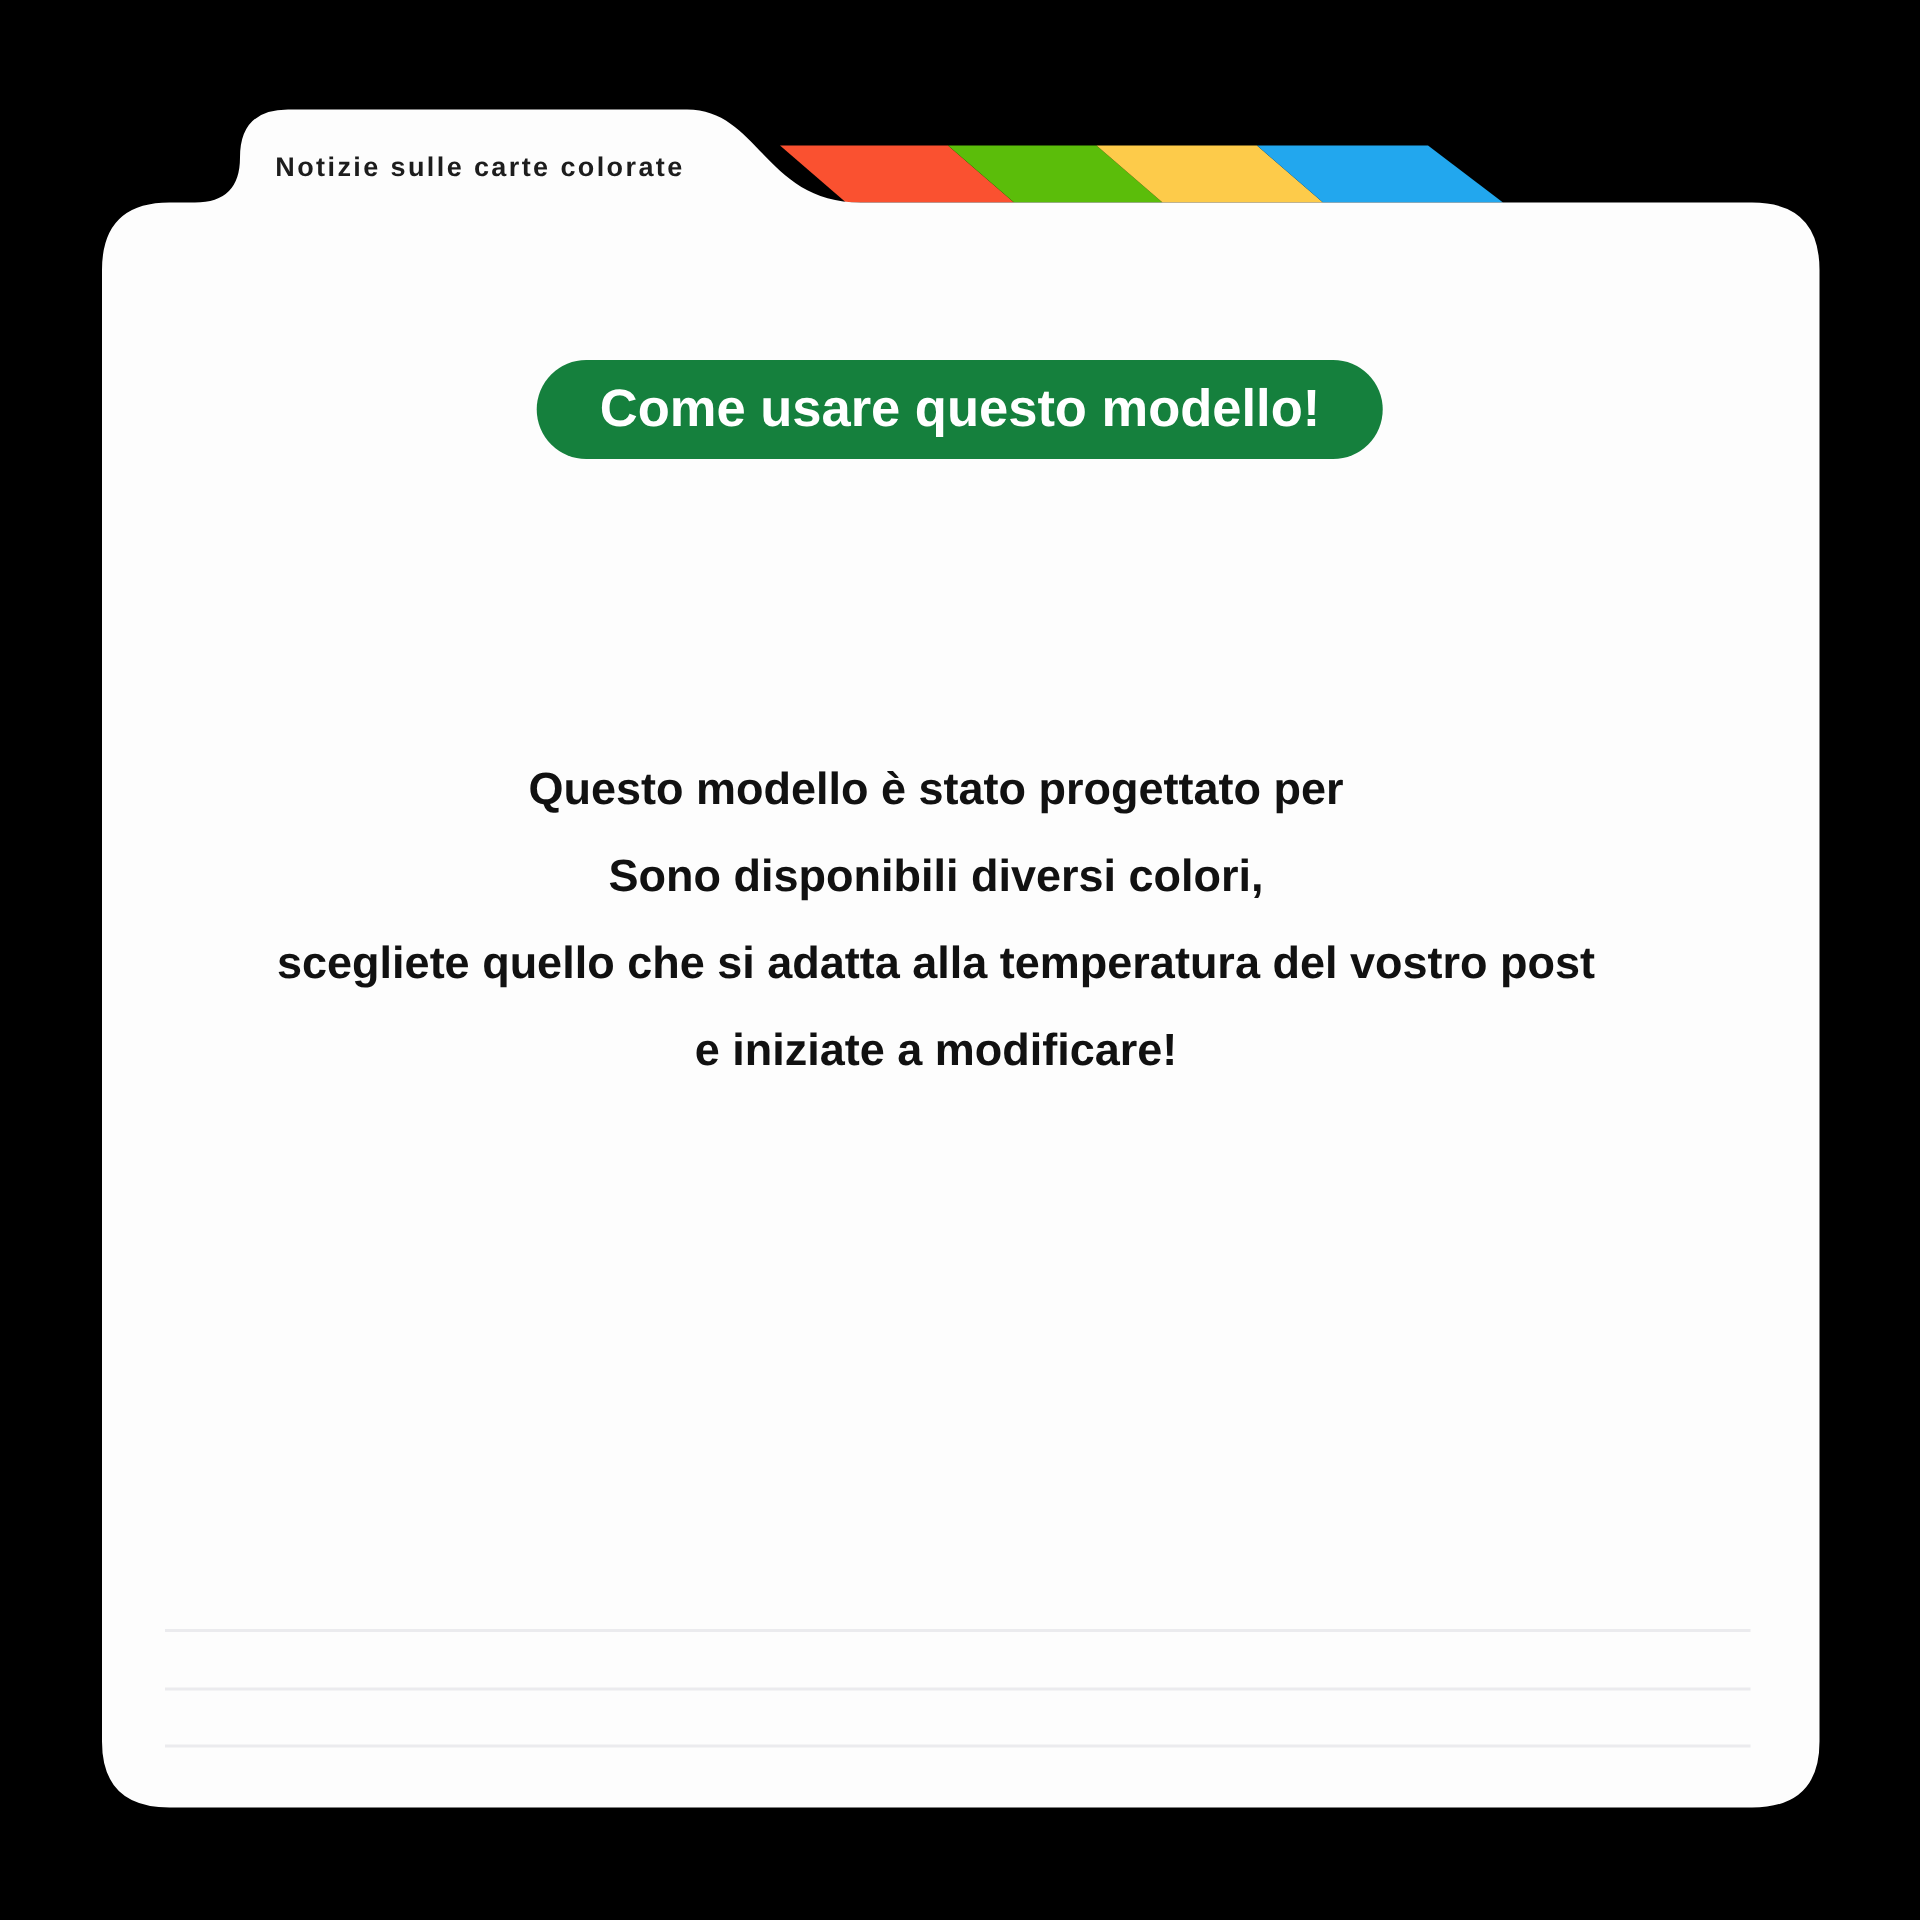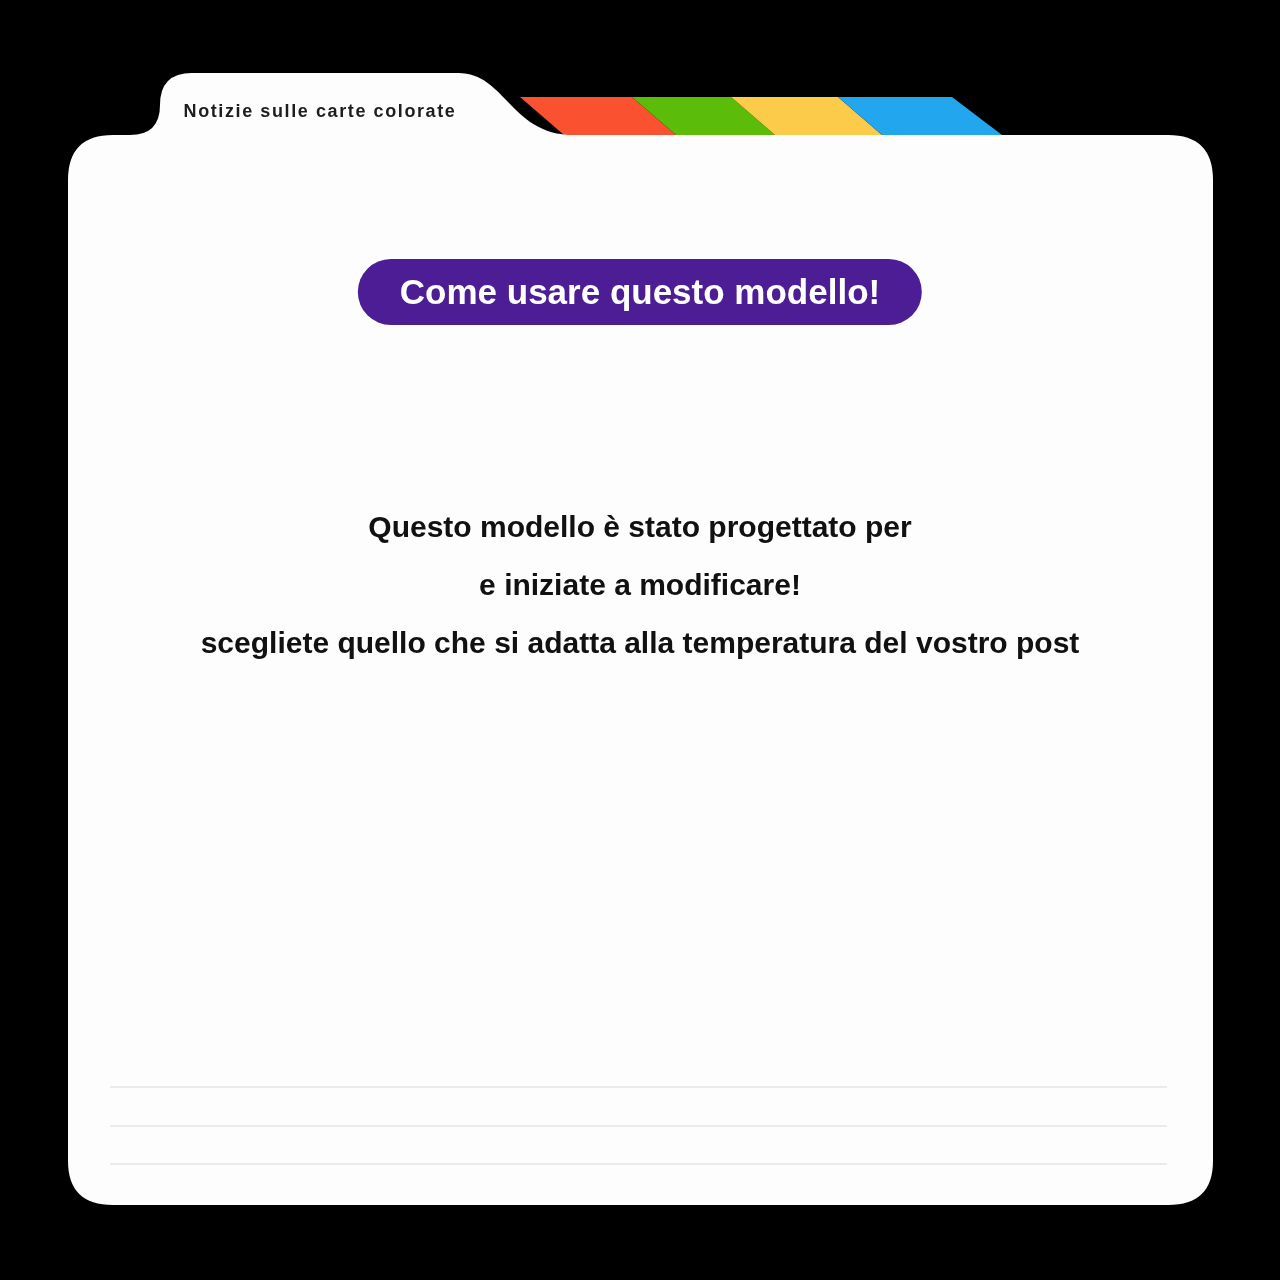--- a/index.html
+++ b/index.html
@@ -40,21 +40,21 @@
     height: 66px;
     line-height: 66px;
     padding: 0 42px;
     border-radius: 33px;
     font-size: 35px;
     font-weight: 700;
     white-space: nowrap;
   }
   .body-text {
     position: absolute;
-    left: 68px;
+    left: 52px;
     top: 498px;
     width: 1144px;
     text-align: center;
     font-size: 30px;
     font-weight: 700;
   }
   .body-text .line {
     line-height: 58px;
     white-space: nowrap;
   }
@@ -92,25 +92,26 @@
              Q 68 1205 68 1161
              L 68 180
              Q 68 135 113 135
              L 130 135
              Q 160 135 160 105
              Z" fill="#fdfdfd"></path>
   </svg>
 
   <div class="tab-label" style="color: rgb(29, 29, 29);">Notizie sulle carte colorate</div>
 
-  <div class="badge" style="background: #4c1d95; color: rgb(255, 255, 255); margin-top: 19px;">Come usare questo modello!</div>
+  <div class="badge" style="background: #15803d; color: rgb(255, 255, 255);">Come usare questo modello!</div>
 
   <div class="body-text" style="color: rgb(17, 17, 17);">
     <div class="line">Questo modello è stato progettato per</div>
+    <div class="line">Sono disponibili diversi colori,</div>
+    <div class="line">scegliete quello che si adatta alla temperatura del vostro post</div>
     <div class="line">e iniziate a modificare!</div>
-    <div class="line">scegliete quello che si adatta alla temperatura del vostro post</div>
   </div>
 
   <div class="ruled-line l1" style="background: rgb(235, 235, 238);"></div>
   <div class="ruled-line l2" style="background: rgb(235, 235, 238);"></div>
   <div class="ruled-line l3" style="background: rgb(235, 235, 238);"></div>
 
 </div>
 
 </body></html>

